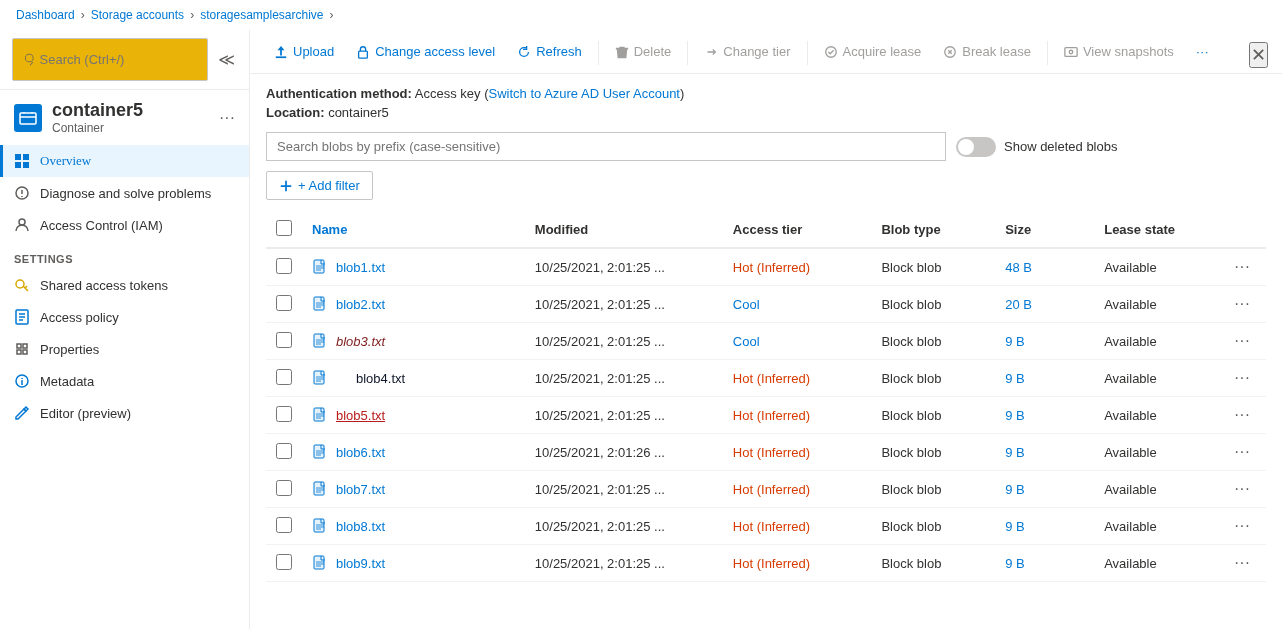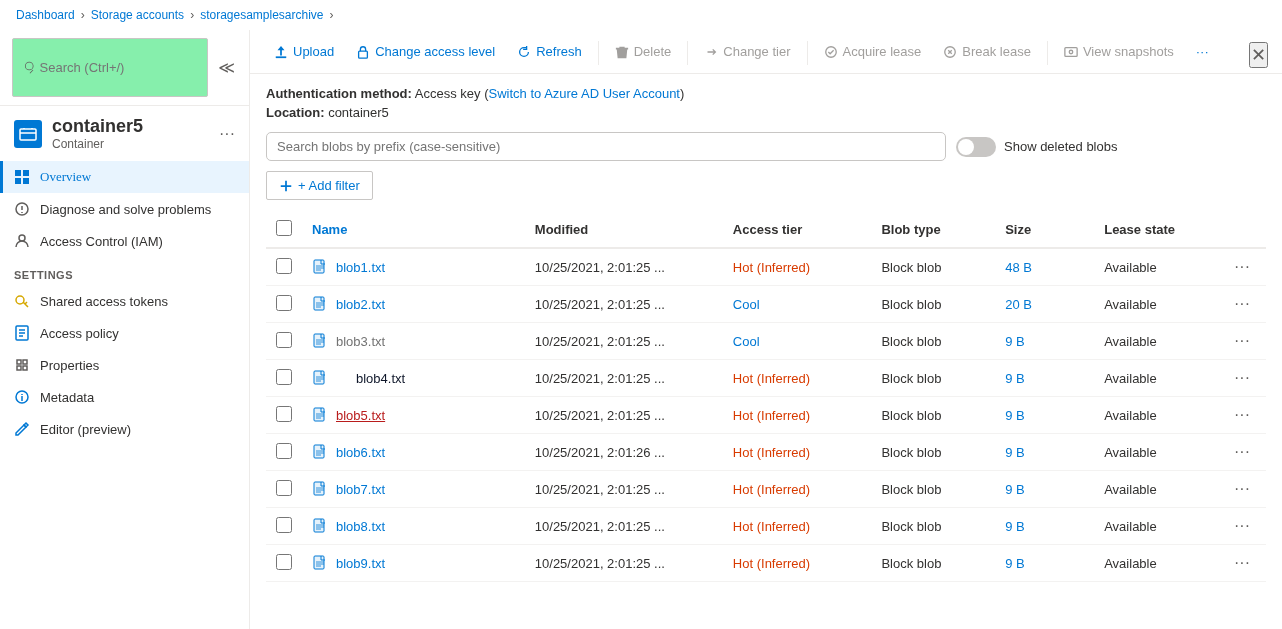--- a/index.html
+++ b/index.html
@@ -8,21 +8,21 @@
     
     .breadcrumb { display: flex; align-items: center; gap: 6px; padding: 8px 16px; font-size: 12px; color: #0078d4; }
     .breadcrumb span { color: #605e5c; }
     .breadcrumb a { color: #0078d4; text-decoration: none; cursor: pointer; }
 
     .main-layout { display: flex; flex: 1; overflow: hidden; }
 
     
     .sidebar { width: 250px; min-width: 250px; border-right: 1px solid #edebe9; overflow-y: auto; display: flex; flex-direction: column; }
     .sidebar-header { display: flex; align-items: center; padding: 8px 12px; gap: 8px; border-bottom: 1px solid #edebe9; }
-    .search-box { display: flex; align-items: center; flex: 1; border: 1px solid #c8c6c4; border-radius: 2px; padding: 21px 8px; gap: 6px; background: #86efac; }
+    .search-box { display: flex; align-items: center; flex: 1; border: 1px solid #c8c6c4; border-radius: 2px; padding: 13px 8px; gap: 6px; background: #eab308; }
     .search-box input { border: none; outline: none; font-size: 13px; width: 100%; color: #323130; background: transparent; }
     .sidebar-collapse { cursor: pointer; color: #605e5c; font-size: 16px; padding: 2px; }
 
     .sidebar-resource { display: flex; align-items: center; padding: 10px 14px; gap: 10px; }
     .resource-icon { width: 28px; height: 28px; background: #0078d4; border-radius: 3px; display: flex; align-items: center; justify-content: center; }
     .resource-icon svg { fill: white; }
     .resource-title { font-size: 18px; font-weight: 600; color: #323130; }
     .resource-subtitle { font-size: 12px; color: #605e5c; }
     .resource-more { color: #605e5c; margin-left: auto; cursor: pointer; font-size: 16px; }
 
@@ -46,21 +46,21 @@
     
     .content-area { flex: 1; overflow-y: auto; padding: 12px 16px; }
 
     .auth-info { font-size: 13px; margin-bottom: 4px; }
     .auth-info strong { font-weight: 600; }
     .auth-info a { color: #0078d4; text-decoration: none; cursor: pointer; }
     .location-info { font-size: 13px; margin-bottom: 12px; }
     .location-info strong { font-weight: 600; }
 
     .search-filter-row { display: flex; align-items: center; gap: 10px; margin-bottom: 10px; }
-    .blob-search { flex: 1; max-width: 680px; padding: 6px 10px; border: 1px solid #c8c6c4; border-radius: 5px; font-size: 13px; outline: none; }
+    .blob-search { flex: 1; max-width: 680px; padding: 6px 10px; border: 1px solid #c8c6c4; border-radius: 0; font-size: 13px; outline: none; }
 
     .toggle-container { display: flex; align-items: center; gap: 8px; }
     .toggle { width: 40px; height: 20px; background: #c8c6c4; border-radius: 10px; position: relative; cursor: pointer; }
     .toggle::after { content: ''; width: 16px; height: 16px; background: white; border-radius: 50%; position: absolute; top: 2px; left: 2px; transition: left 0.2s; }
     .toggle-label { font-size: 13px; color: #323130; }
 
     .add-filter-btn { display: flex; align-items: center; gap: 5px; padding: 6px 12px; border: 1px solid #c8c6c4; background: #fff; cursor: pointer; font-size: 13px; color: #0078d4; border-radius: 2px; margin-bottom: 12px; }
 
     
     .blob-table { width: 100%; border-collapse: collapse; }
@@ -375,21 +375,21 @@
       <td class="checkbox-col">
         <input type="checkbox" class="cell-checkbox" style="">
       </td>
       <td class="name-col">
         <div class="blob-name-cell">
           <svg class="blob-icon" viewBox="0 0 16 16" fill="none">
             <rect x="2" y="1" width="10" height="13" rx="1" fill="#e6f2fb" stroke="#0078d4" stroke-width="1"></rect>
             <path d="M9 1v4h4" stroke="#0078d4" stroke-width="1" fill="none"></path>
             <path d="M4 7h8M4 9h8M4 11h5" stroke="#0078d4" stroke-width="0.8"></path>
           </svg>
-          <span style="color:#737373;cursor:pointer;">blob3.txt</span>
+          <span style="color:#7f1d1d;cursor:pointer;font-style:italic;">blob3.txt</span>
         </div>
       </td>
       <td class="modified-col">10/25/2021, 2:01:25 ...</td>
       <td class="tier-col tier-cool">Cool</td>
       <td class="type-col">Block blob</td>
       <td class="size-col size-value">9 B</td>
       <td class="lease-col">Available</td>
       <td class="actions-col">
         <button class="more-actions">···</button>
       </td>

